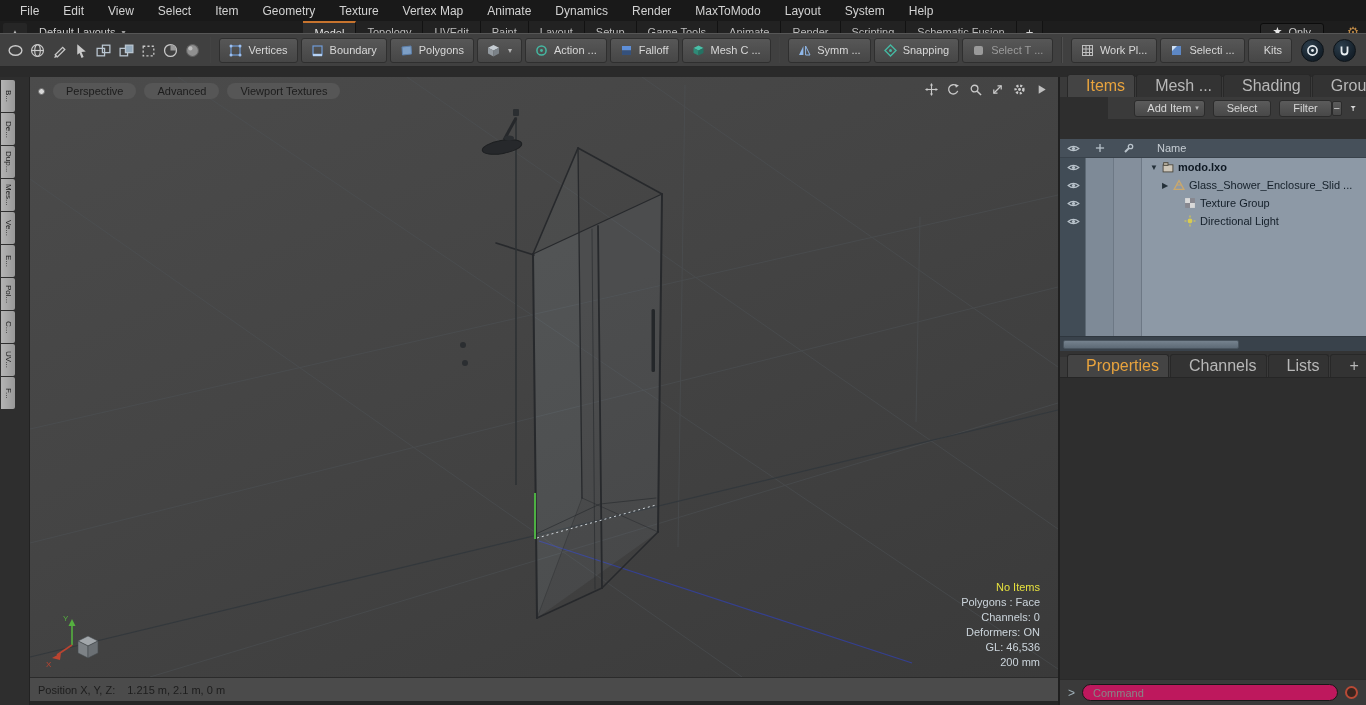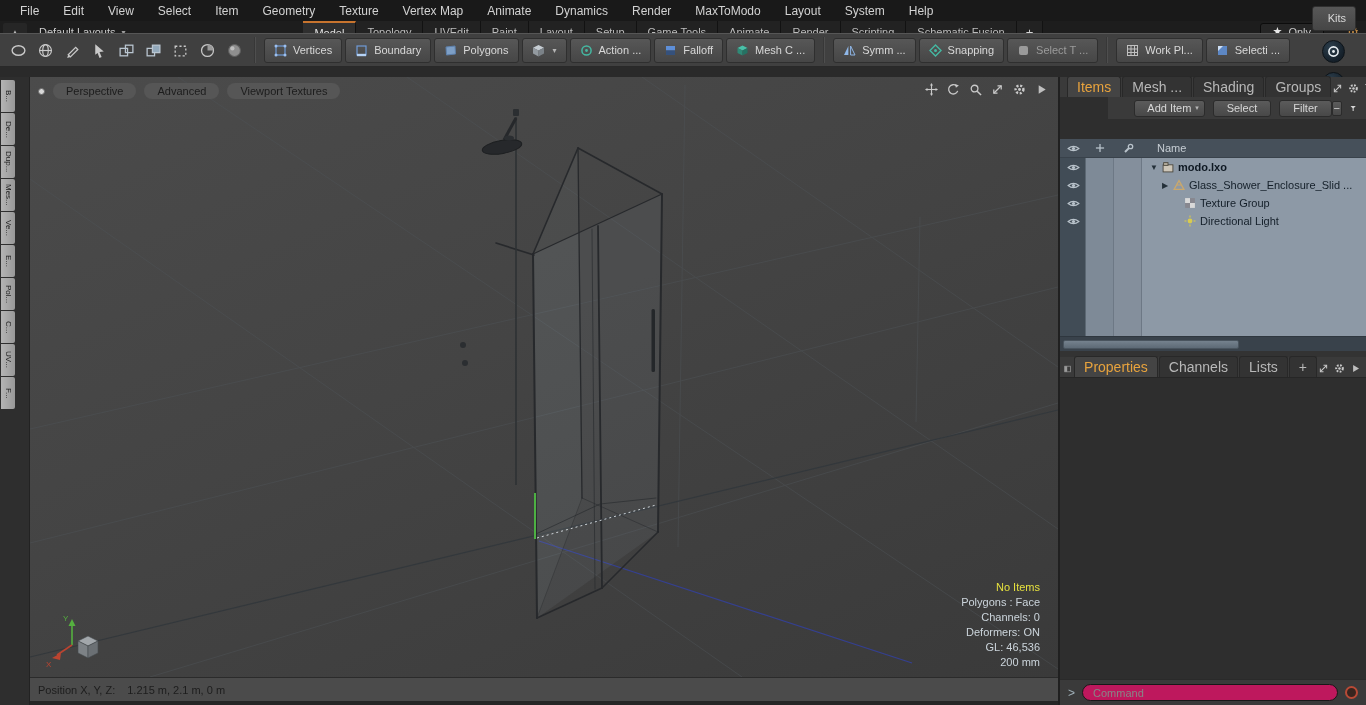--- a/index.html
+++ b/index.html
@@ -24,21 +24,21 @@
   .only-btn .star{color:#e8e8e8;font-size:11px;}
   .layout-gear{width:26px;display:flex;align-items:center;justify-content:center;color:#c08a46;font-size:14px;}
 
   
   .toolbar{position:absolute;top:33px;left:0;width:100%;height:34px;background:#404040;border-top:1px solid #565656;border-bottom:1px solid #292929;display:flex;align-items:center;padding:0 6px;gap:3px;}
   .ticon{width:24px;height:24px;border-radius:3px;display:flex;align-items:center;justify-content:center;}
   .tsep{width:2px;height:26px;background:linear-gradient(90deg,#2c2c2c,#5a5a5a);margin:0 5px;}
   .tbtn{height:25px;background:linear-gradient(#575757,#464646);border:1px solid #2f2f2f;border-radius:3px;display:flex;align-items:center;gap:6px;padding:0 9px;color:#d8d8d8;font-size:11px;white-space:nowrap;}
   .tbtn.disabled{color:#9b9b9b;}
   .tbtn .dd{font-size:8px;color:#b5b5b5;margin-left:2px;}
-  .tright{margin-left:auto;display:flex;align-items:center;gap:9px;padding-right:4px;flex-direction:column;}
+  .tright{margin-left:auto;display:flex;align-items:center;gap:9px;padding-right:4px;}
   .logo-circle{width:23px;height:23px;border-radius:50%;background:radial-gradient(circle at 35% 30%,#2c3e4c,#15202a 70%);border:1px solid #0d1318;display:flex;align-items:center;justify-content:center;}
 
   
   .main{position:absolute;top:77px;left:0;width:1366px;height:628px;background:#2a2a2a;}
 
   
   .leftstrip{position:absolute;left:0;top:0;width:30px;height:100%;background:#2e2e2e;border-right:1px solid #222;}
   .vtabs{position:absolute;left:1px;top:3px;display:flex;flex-direction:column;gap:1px;}
   .vtab{width:14px;height:32px;background:linear-gradient(90deg,#b4b4b4,#989898);border-radius:0 2px 2px 0;display:flex;align-items:center;justify-content:center;cursor:default;}
   .vtab span{writing-mode:vertical-rl;font-size:8px;color:#202020;}
@@ -54,21 +54,21 @@
   .vp-tools{position:absolute;right:10px;top:6px;display:flex;align-items:center;gap:9px;}
   .vp-tools .icon13{width:13px;height:13px;display:block;}
   .vp-status{position:absolute;right:18px;bottom:7px;text-align:right;font-size:11px;color:#ccd5dc;line-height:15px;}
   .vp-status .yellow{color:#e6e13e;}
   .posbar{position:absolute;left:0;top:600px;width:1028px;height:24px;background:#4b4b4b;border-top:1px solid #2b2b2b;display:flex;align-items:center;gap:12px;padding-left:8px;color:#1d1d1d;font-size:11px;}
 
   
   .rpanel{position:absolute;left:1058px;top:0;width:308px;height:100%;background:#2e2e2e;border-left:2px solid #202020;display:flex;flex-direction:column;}
   .rtabs{height:20px;background:#3a3a3a;display:flex;align-items:flex-end;padding:0 3px;gap:1px;}
   .grip{width:12px;height:12px;margin:0 2px 2px 1px;}
-  .rtab{font-size:14px;color:#b8b8b8;background:#333333;padding:2px 9px 2px 9px;border:1px solid #282828;border-bottom:none;border-radius:3px 3px 0 0;white-space:nowrap;}
+  .rtab{font-size:16px;color:#b8b8b8;background:#333333;padding:2px 9px 2px 18px;border:1px solid #282828;border-bottom:none;border-radius:3px 3px 0 0;white-space:nowrap;}
   .rtab.active{color:#e8a33d;background:#444444;}
   .rtab-icons{margin-left:auto;display:flex;align-items:center;gap:5px;padding-bottom:3px;padding-right:2px;}
   .icon11{width:11px;height:11px;display:block;}
   .rcontrols{height:22px;background:#3a3a3a;display:flex;align-items:center;padding:0 4px;margin-left:48px;}
   .add-item{margin-left:22px;width:122px;height:17px;background:linear-gradient(#5b5b5b,#484848);border:1px solid #2b2b2b;border-radius:3px;color:#d8d8d8;font-size:11px;display:flex;align-items:center;justify-content:center;position:relative;}
   .add-item .dd{position:absolute;right:5px;font-size:7px;color:#b5b5b5;}
   .rbtn{height:17px;margin-left:8px;background:linear-gradient(#5b5b5b,#484848);border:1px solid #2b2b2b;border-radius:3px;color:#d8d8d8;font-size:11px;display:flex;align-items:center;padding:0 13px;}
   .minusbtn{margin-left:auto;width:16px;height:15px;background:linear-gradient(#5b5b5b,#484848);border:1px solid #2b2b2b;border-radius:2px;color:#d0d0d0;font-size:11px;line-height:12px;display:flex;align-items:center;justify-content:center;}
   .funnel{margin:0 6px 0 8px;}
 

